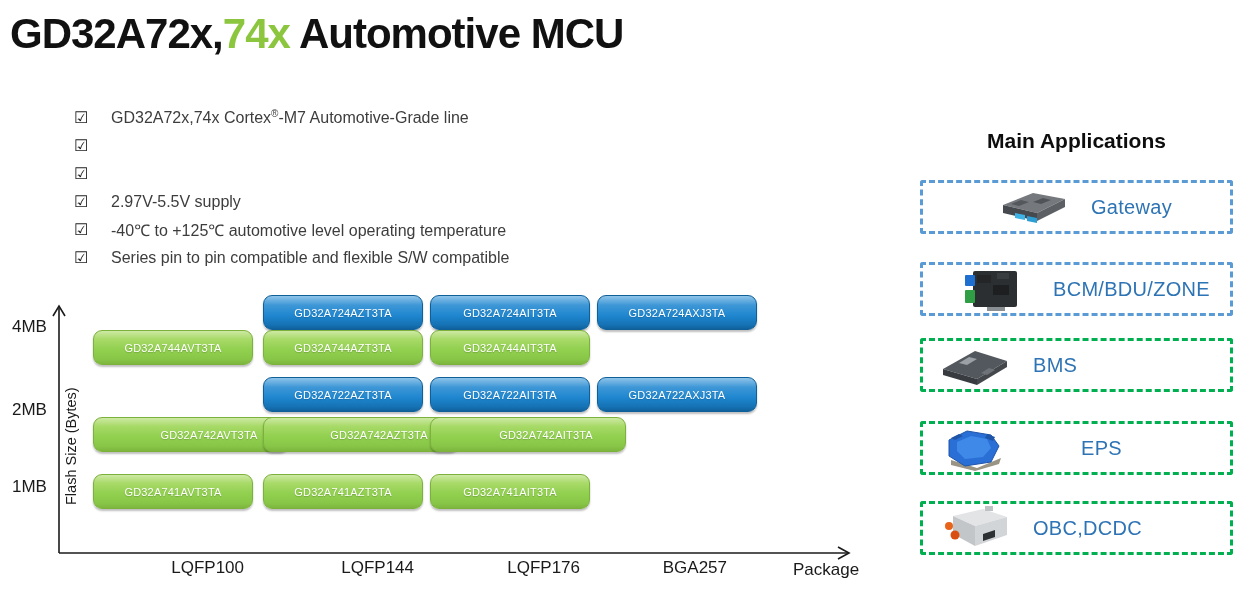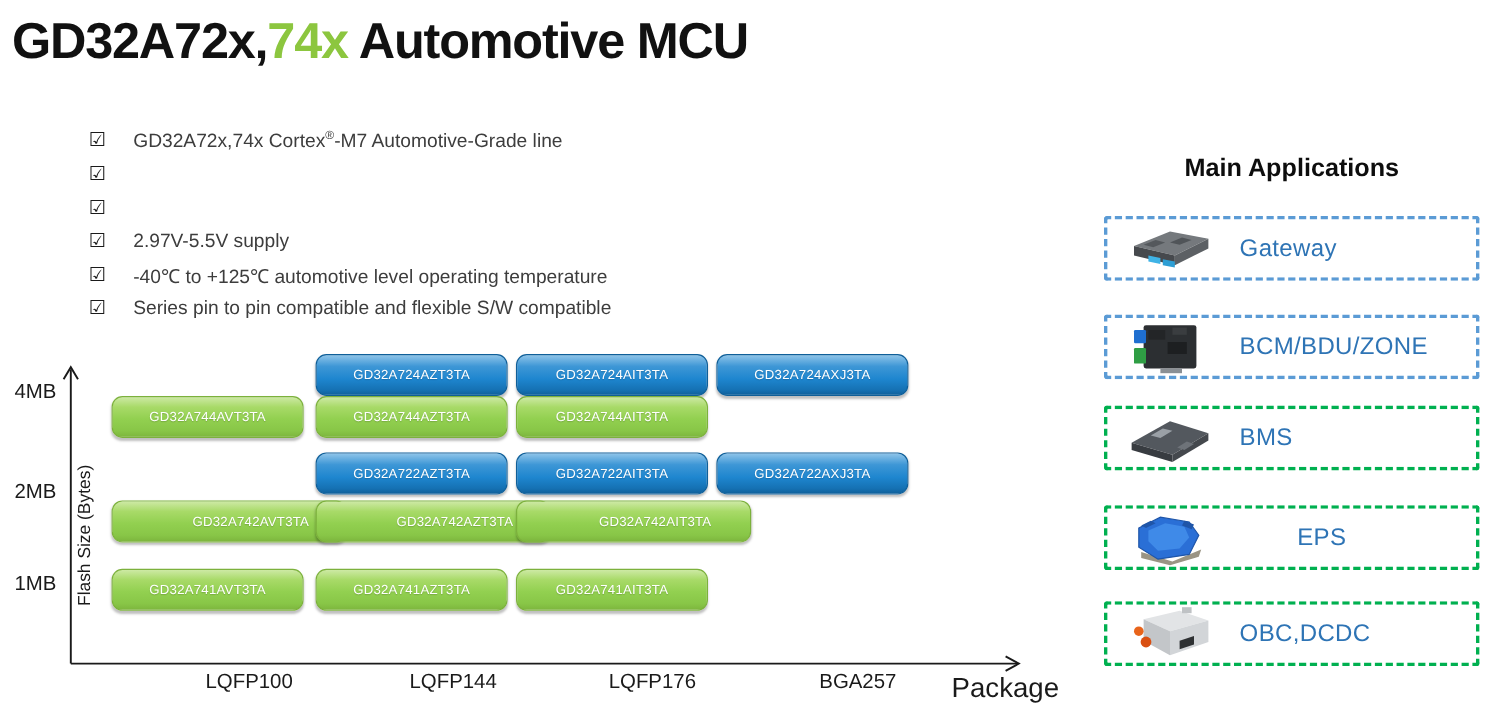--- a/index.html
+++ b/index.html
@@ -21,21 +21,21 @@
   .feature-text{margin-left:19px;font-size:16px;color:#3d3d3d;white-space:nowrap;}
   .feature-text sup{font-size:10px;}
   
   .axis-svg{position:absolute;left:0;top:290px;}
   .y-tick{position:absolute;left:12px;font-size:17px;color:#1a1a1a;}
   .y-title{
     position:absolute;left:63px;top:505px;font-size:14.5px;color:#1a1a1a;
     transform-origin:0 0;transform:rotate(-90deg);white-space:nowrap;
   }
   .x-tick{position:absolute;top:558px;width:140px;text-align:right;font-size:17px;color:#1a1a1a;}
-  .x-title{position:absolute;left:793px;top:560px;font-size:23px;color:#1a1a1a;}
+  .x-title{position:absolute;left:793px;top:560px;font-size:17px;color:#1a1a1a;}
   
   .chip{
     position:absolute;width:158px;height:33px;border-radius:9px;
     display:flex;align-items:center;justify-content:center;
     color:#ffffff;font-size:11px;letter-spacing:0.2px;
     text-shadow:0 1px 1px rgba(0,0,0,0.18);
     box-shadow:0 2px 2px rgba(0,0,0,0.25);
   }
   .chip.green{
     background:linear-gradient(180deg,#cde9a4 0%,#a8da68 25%,#92d050 55%,#88c647 85%,#7db63e 100%);
@@ -49,21 +49,21 @@
   .r1{top:295px;} .r2{top:330px;} .r3{top:377px;} .r4{top:417px;padding-left:36px;} .r5{top:474px;}
   
   .apps-title{
     position:absolute;left:920px;top:129px;width:313px;text-align:center;
     font-size:21px;font-weight:bold;color:#0d0d0d;
   }
   .app-box{
     position:absolute;left:920px;width:313px;height:54px;border-radius:3px;
     display:flex;align-items:center;padding-left:14px;box-sizing:border-box;
   }
-  .app-box.blue-border{border:3px dashed #5B9BD5;}
+  .app-box.blue-border{border:3px dashed #5B9BD5;justify-content:center;}
   .app-box.green-border{border:3px dashed #00B050;}
   .app-box .app-icon{width:76px;height:48px;flex:0 0 76px;}
   .app-label{margin-left:20px;font-size:20px;color:#2E74B5;letter-spacing:0.3px;white-space:nowrap;}
   .b1{top:180px;} .b2{top:262px;} .b3{top:338px;} .b4{top:421px;gap:48px;} .b5{top:501px;}
 </style>
 </head>
 <body>
 
 <div class="page-title">
   <span>GD32A72x,</span><span class="accent">74x</span><span> Automotive MCU</span>
@@ -102,21 +102,21 @@
 </svg>
 
 <div class="y-tick" style="top:317px;">4MB</div>
 <div class="y-tick" style="top:400px;">2MB</div>
 <div class="y-tick" style="top:477px;">1MB</div>
 <div class="y-title">Flash Size (Bytes)</div>
 
 <div class="x-tick" style="left:104px;">LQFP100</div>
 <div class="x-tick" style="left:274px;">LQFP144</div>
 <div class="x-tick" style="left:440px;">LQFP176</div>
-<div class="x-tick" style="left:607px;">BGA257</div>
+<div class="x-tick" style="left:587px;">BGA257</div>
 <div class="x-title">Package</div>
 
 <div class="chip blue  r1 c2">GD32A724AZT3TA</div>
 <div class="chip blue  r1 c3">GD32A724AIT3TA</div>
 <div class="chip blue  r1 c4">GD32A724AXJ3TA</div>
 <div class="chip green r2 c1">GD32A744AVT3TA</div>
 <div class="chip green r2 c2">GD32A744AZT3TA</div>
 <div class="chip green r2 c3">GD32A744AIT3TA</div>
 <div class="chip blue  r3 c2">GD32A722AZT3TA</div>
 <div class="chip blue  r3 c3">GD32A722AIT3TA</div>

